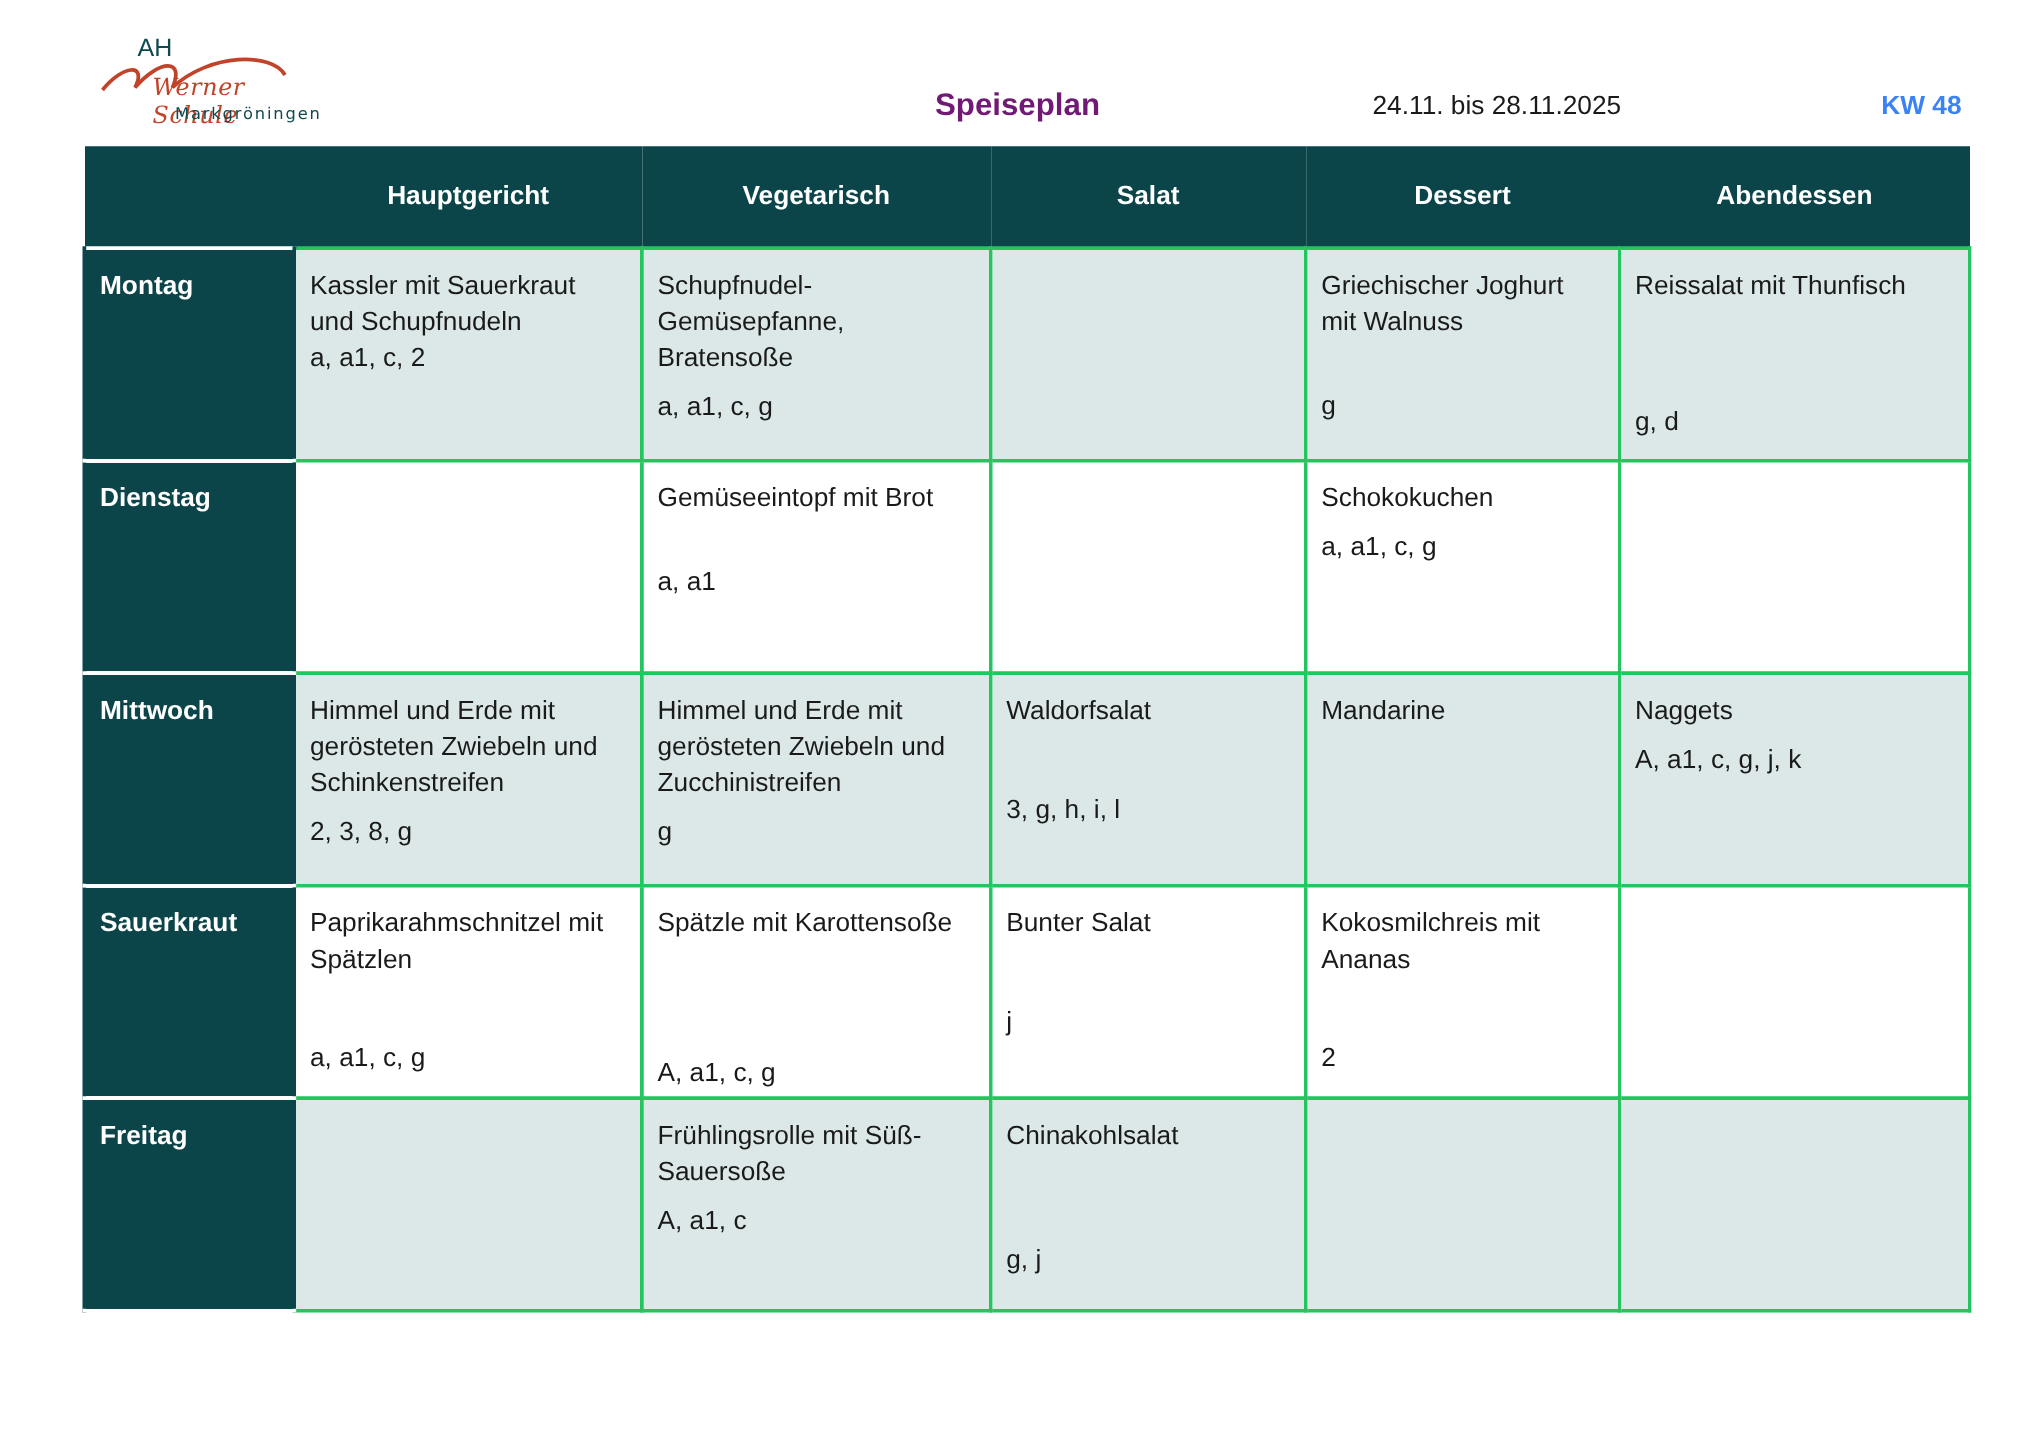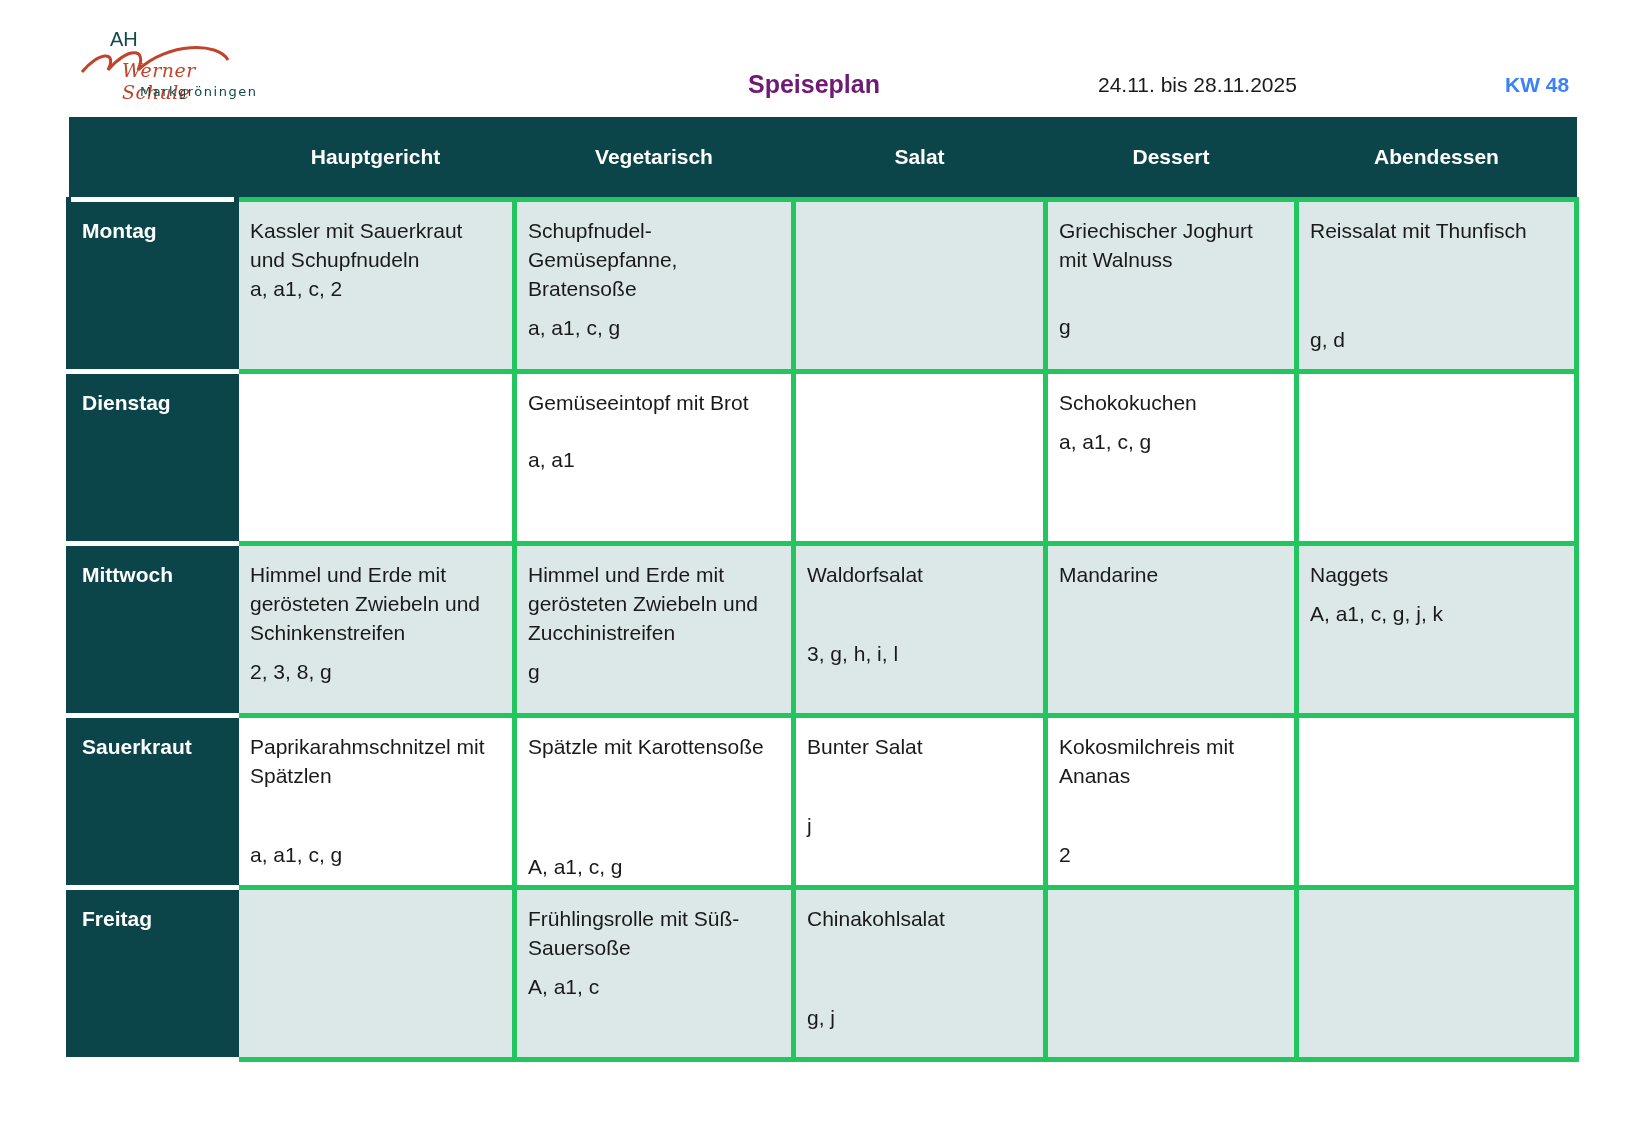--- a/index.html
+++ b/index.html
@@ -8,21 +8,21 @@
   .logo { position:absolute; left:78px; top:28px; width:190px; height:78px; }
   .logo-ah { position:absolute; left:32px; top:0; font-size:20px; color:#0f4a4f; font-family:"Liberation Sans", sans-serif; }
   .logo-name { position:absolute; left:44px; top:31px; font-size:19px; color:#c0432a; font-family:"DejaVu Serif", serif; font-style:italic; letter-spacing:0.5px; }
   .logo-town { position:absolute; left:62px; top:56px; font-size:13px; color:#0f4a4f; letter-spacing:1.5px; font-family:"DejaVu Sans", sans-serif; }
   .logo svg { position:absolute; left:0; top:14px; }
   .title { position:absolute; left:748px; top:70px; font-size:25px; font-weight:bold; color:#701a75; }
   .dates { position:absolute; left:1098px; top:73px; font-size:21px; color:#1a1a1a; }
   .kw { position:absolute; left:1505px; top:73px; font-size:21px; font-weight:bold; color:#3b82f6; }
   table { position:absolute; left:66px; top:117px; width:1508px; border-collapse:collapse; table-layout:fixed; }
   th { background:#0b4549; color:#ffffff; font-weight:bold; font-size:21px; height:78px; text-align:center; border:none; }
-  td { border:5px solid #22c55e; vertical-align:top; padding:14px 11px 0 11px; height:153px; font-size:21px; line-height:29px; position:relative; }
+  td { border:3px solid #22c55e; vertical-align:top; padding:14px 11px 0 11px; height:153px; font-size:21px; line-height:29px; position:relative; }
   td.day { background:#0b4549; color:#ffffff; font-weight:bold; border-color:#ffffff; border-left-color:#0b4549; border-right-color:#0b4549; }
   tr.shaded td.cell { background:#dce8e8; }
   tr.plain td.cell { background:#ffffff; }
   .dish { display:block; }
   .allergens { display:block; }
 </style>
 </head>
 <body>
 
 <div class="logo">
@@ -82,21 +82,21 @@
         </td>
       </tr>
       <tr class="plain">
         <td class="day">Dienstag</td>
         <td class="cell">
           <span class="dish"></span>
           <span class="allergens"></span>
         </td>
         <td class="cell">
           <span class="dish">Gemüseeintopf mit Brot</span>
-          <span class="allergens" style="margin-top: 28px;">a, a1</span>
+          <span class="allergens" style="margin-top: 38px;">a, a1</span>
         </td>
         <td class="cell">
           <span class="dish"></span>
           <span class="allergens"></span>
         </td>
         <td class="cell">
           <span class="dish">Schokokuchen</span>
           <span class="allergens" style="margin-top: 10px;">a, a1, c, g</span>
         </td>
         <td class="cell">

